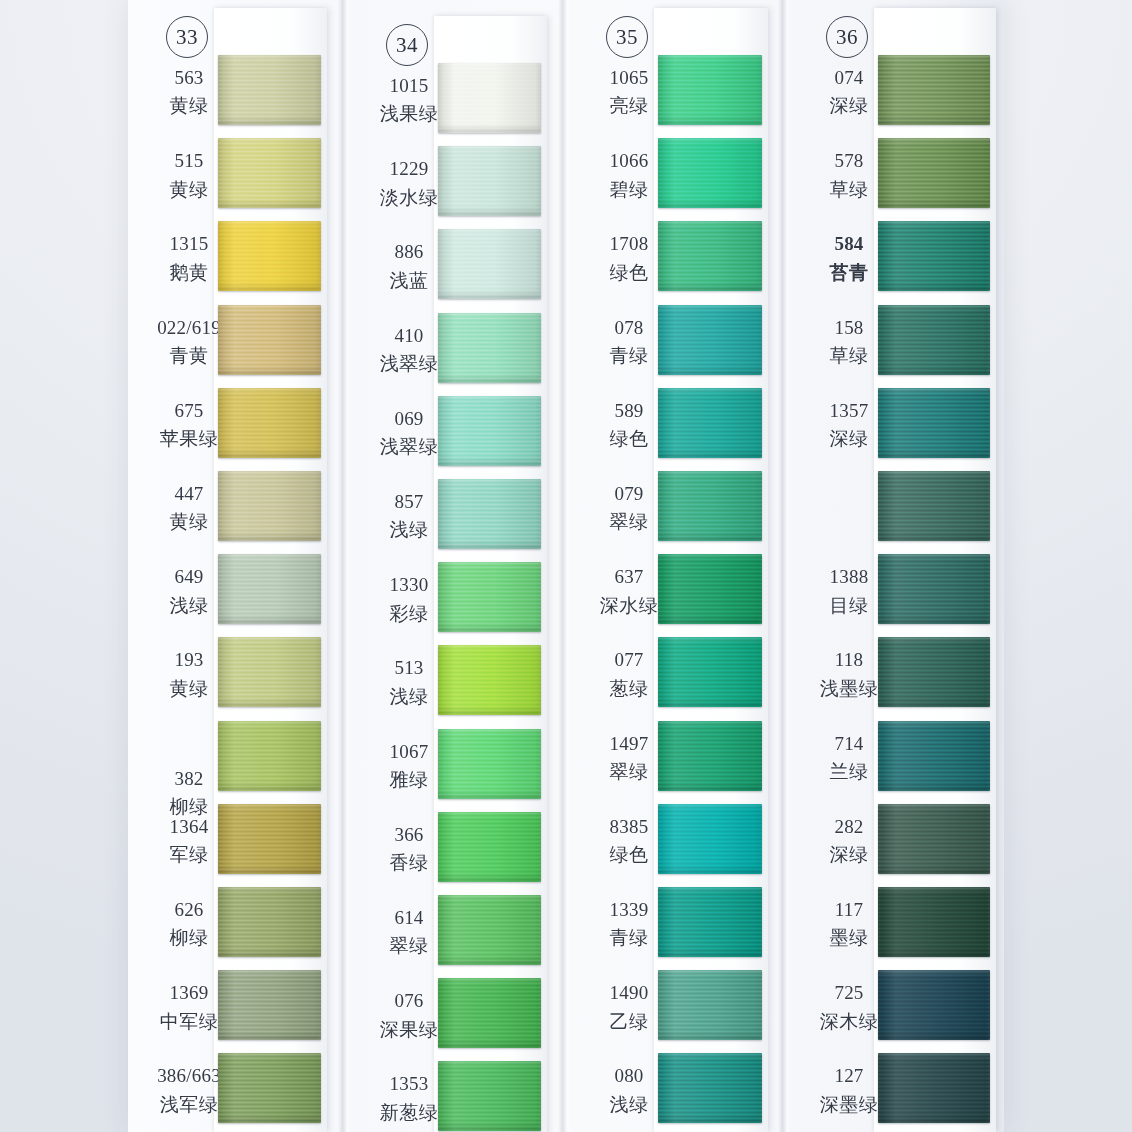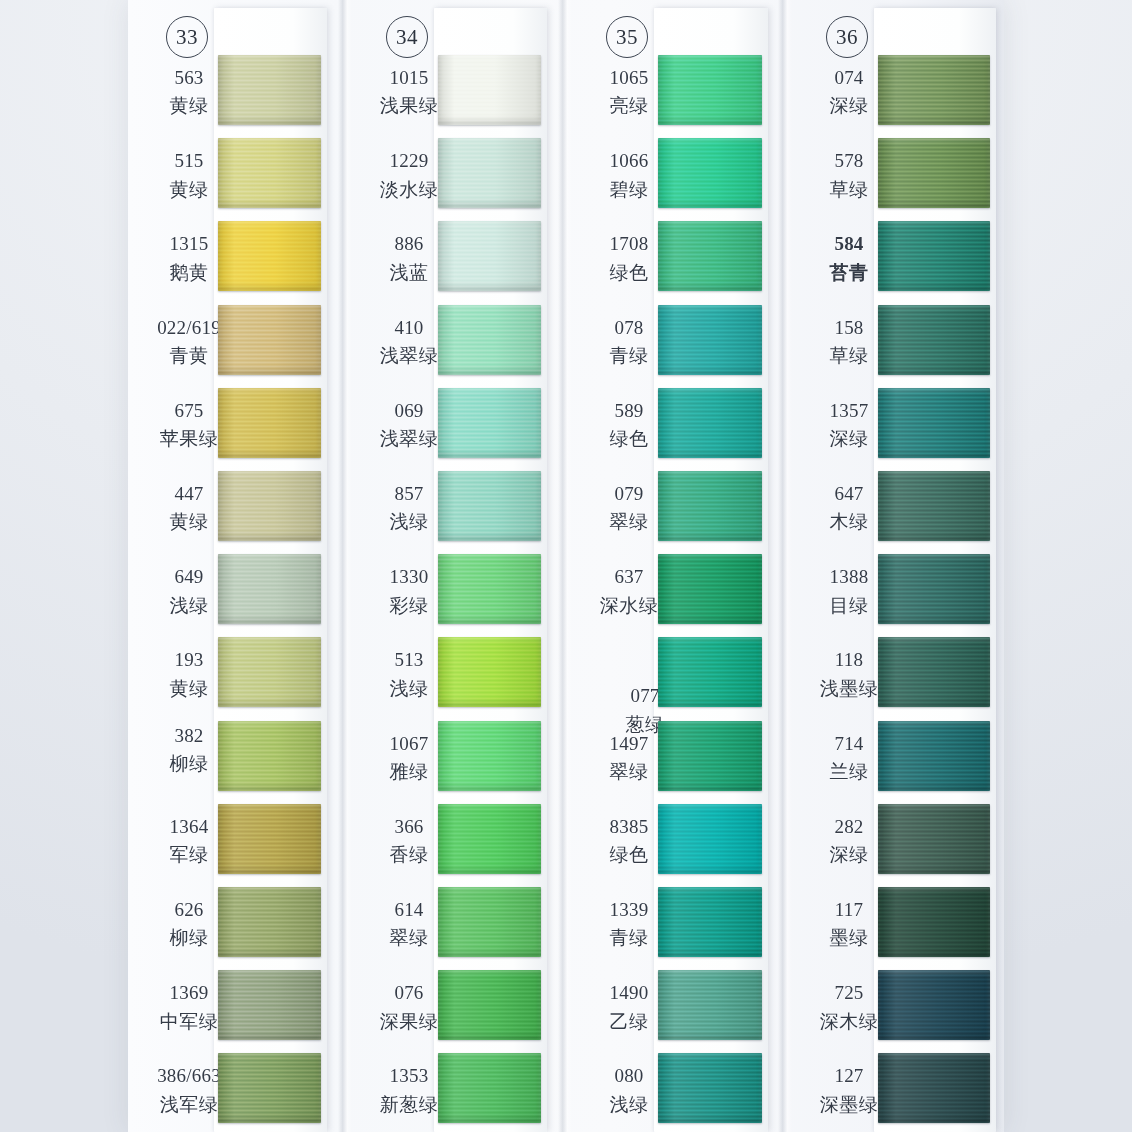--- a/index.html
+++ b/index.html
@@ -151,21 +151,21 @@
         <div class="label" style="left: 12px; top: 564.2px;">
           <span class="code">649</span>
           <span class="cname">浅绿</span>
         </div>
         <div class="swatch" title="649 浅绿" style="left: 90px; top: 554.2px; width: 103px; height: 70px; background: rgb(185, 203, 184);"></div>
         <div class="label" style="left: 12px; top: 647.4px;">
           <span class="code">193</span>
           <span class="cname">黄绿</span>
         </div>
         <div class="swatch" title="193 黄绿" style="left: 90px; top: 637.4px; width: 103px; height: 70px; background: rgb(194, 203, 134);"></div>
-        <div class="label" style="left: 12px; top: 723px; text-align: center;">
+        <div class="label" style="left: 12px; top: 766px; text-align: center;">
           <span class="code">382</span>
           <span class="cname">柳绿</span>
         </div>
         <div class="swatch" title="382 柳绿" style="left: 90px; top: 720.6px; width: 103px; height: 70px; background: rgb(168, 195, 100);"></div>
         <div class="label" style="left: 12px; top: 813.8px;">
           <span class="code">1364</span>
           <span class="cname">军绿</span>
         </div>
         <div class="swatch" title="1364 军绿" style="left: 90px; top: 803.8px; width: 103px; height: 70px; background: rgb(181, 164, 74);"></div>
         <div class="label" style="left: 12px; top: 897px;">
@@ -177,21 +177,21 @@
           <span class="code">1369</span>
           <span class="cname">中军绿</span>
         </div>
         <div class="swatch" title="1369 中军绿" style="left: 90px; top: 970.2px; width: 103px; height: 70px; background: rgb(147, 164, 131);"></div>
         <div class="label" style="left: 12px; top: 1063.4px;">
           <span class="code">386/663</span>
           <span class="cname">浅军绿</span>
         </div>
         <div class="swatch" title="386/663 浅军绿" style="left: 90px; top: 1053.4px; width: 103px; height: 70px; background: rgb(127, 159, 95);"></div>
       </div>
-      <div class="column" style="left: 348px; width: 220px;">
+      <div class="column" style="left: 348px; width: 220px; margin-top: 8px;">
         <div class="strip" style="left: 86px; width: 113px; height: 1124px;"></div>
         <div class="col-badge" style="left: 38px; top: 16px;">34</div>
         <div class="label" style="left: 12px; top: 65px;">
           <span class="code">1015</span>
           <span class="cname">浅果绿</span>
         </div>
         <div class="swatch" title="1015 浅果绿" style="left: 90px; top: 55px; width: 103px; height: 70px; background: rgb(242, 245, 238);"></div>
         <div class="label" style="left: 12px; top: 148.2px;">
           <span class="code">1229</span>
           <span class="cname">淡水绿</span>
@@ -285,21 +285,21 @@
         <div class="label" style="left: 12px; top: 481px;">
           <span class="code">079</span>
           <span class="cname">翠绿</span>
         </div>
         <div class="swatch" title="079 翠绿" style="left: 90px; top: 471px; width: 104px; height: 70px; background: rgb(52, 171, 131);"></div>
         <div class="label" style="left: 12px; top: 564.2px;">
           <span class="code">637</span>
           <span class="cname">深水绿</span>
         </div>
         <div class="swatch" title="637 深水绿" style="left: 90px; top: 554.2px; width: 104px; height: 70px; background: rgb(23, 155, 99);"></div>
-        <div class="label" style="left: 28px; top: 647.4px; margin-top: 36px;">
+        <div class="label" style="left: 12px; top: 647.4px;">
           <span class="code">077</span>
           <span class="cname">葱绿</span>
         </div>
         <div class="swatch" title="077 葱绿" style="left: 90px; top: 637.4px; width: 104px; height: 70px; background: rgb(16, 168, 131);"></div>
         <div class="label" style="left: 12px; top: 730.6px;">
           <span class="code">1497</span>
           <span class="cname">翠绿</span>
         </div>
         <div class="swatch" title="1497 翠绿" style="left: 90px; top: 720.6px; width: 104px; height: 70px; background: rgb(25, 160, 112);"></div>
         <div class="label" style="left: 12px; top: 813.8px;">
@@ -345,24 +345,20 @@
         <div class="label" style="left: 12px; top: 314.6px;">
           <span class="code">158</span>
           <span class="cname">草绿</span>
         </div>
         <div class="swatch" title="158 草绿" style="left: 90px; top: 304.6px; width: 112px; height: 70px; background: rgb(44, 113, 99);"></div>
         <div class="label" style="left: 12px; top: 397.8px;">
           <span class="code">1357</span>
           <span class="cname">深绿</span>
         </div>
         <div class="swatch" title="1357 深绿" style="left: 90px; top: 387.8px; width: 112px; height: 70px; background: rgb(31, 122, 120);"></div>
-        <div class="label" style="left: 12px; top: 481px;">
-          <span class="code">647</span>
-          <span class="cname">木绿</span>
-        </div>
         <div class="swatch" title="647 木绿" style="left: 90px; top: 471px; width: 112px; height: 70px; background: rgb(58, 106, 94);"></div>
         <div class="label" style="left: 12px; top: 564.2px;">
           <span class="code">1388</span>
           <span class="cname">目绿</span>
         </div>
         <div class="swatch" title="1388 目绿" style="left: 90px; top: 554.2px; width: 112px; height: 70px; background: rgb(46, 106, 99);"></div>
         <div class="label" style="left: 12px; top: 647.4px;">
           <span class="code">118</span>
           <span class="cname">浅墨绿</span>
         </div>

